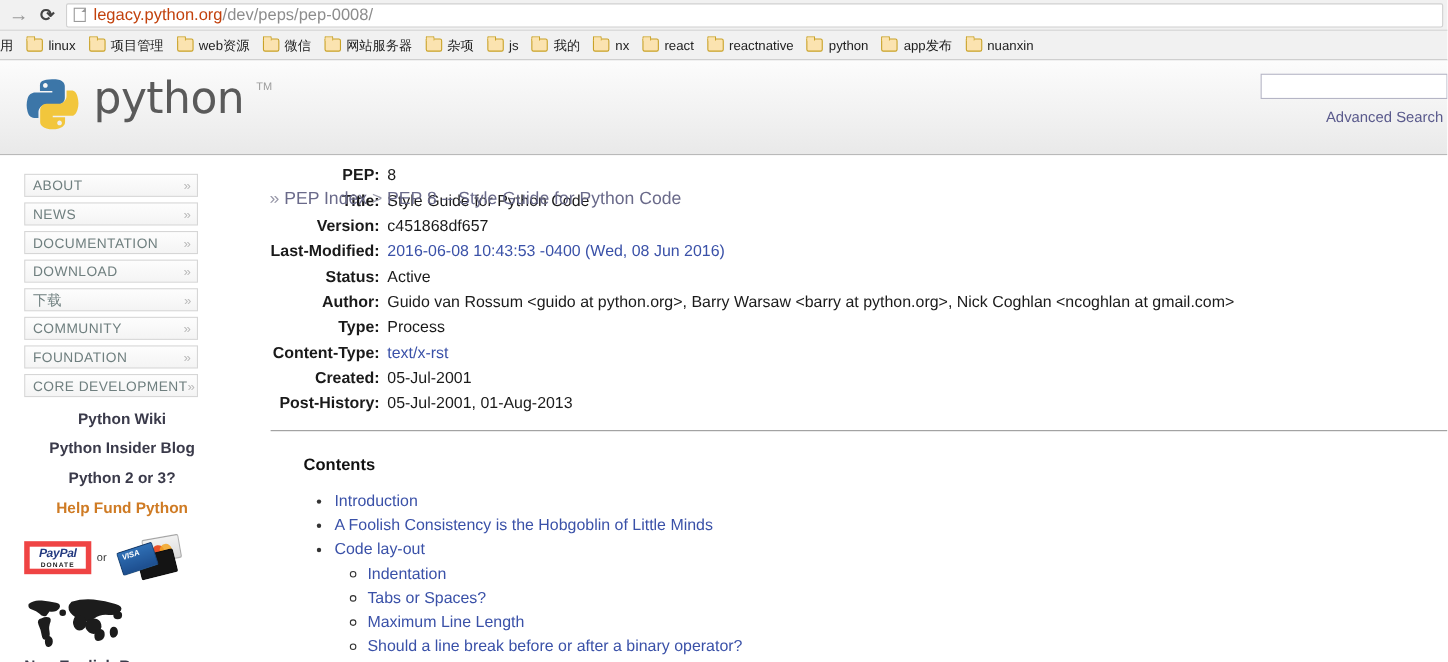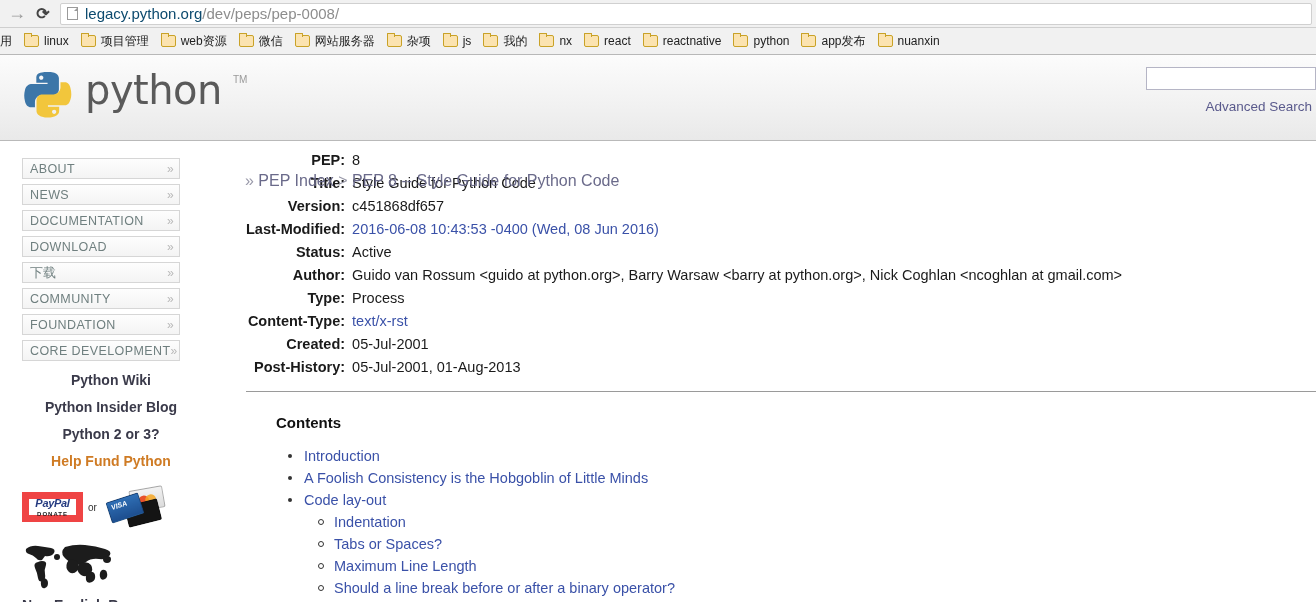--- a/index.html
+++ b/index.html
@@ -58,21 +58,21 @@
     position: absolute; top: -1px; right: -1px;
     border-width: 0 0 4px 4px;
     border-style: solid;
     border-color: transparent transparent #9a9a9a transparent;
   }
   #url-text {
     font-size: 15px;
     white-space: nowrap;
     line-height: 20px;
   }
-  #url-text .host { color: #0c4a6e; }
+  #url-text .host { color: #c2410c; }
   #url-text .path { color: #8d8d8d; }
 
   #bookmarks-bar {
     height: 27px;
     background: #f1f1f1;
     display: flex;
     align-items: center;
     border-bottom: 1px solid #b8b8b8;
     overflow: hidden;
     padding-left: 0px;
@@ -225,21 +225,21 @@
   .side-link.fund { color: #cf7b24; }
 
   #donate-row {
     margin-top: 17px;
     display: flex;
     align-items: center;
     height: 42px;
   }
   #paypal-badge {
     width: 61px; height: 30px;
-    border: 7px solid #ef4444;
+    border: 5px solid #ef4444;
     background: #fff;
     display: flex;
     flex-direction: column;
     align-items: center;
     justify-content: center;
     flex: none;
   }
   #paypal-badge .pp-top {
     font-size: 11px;
     font-weight: bold;

